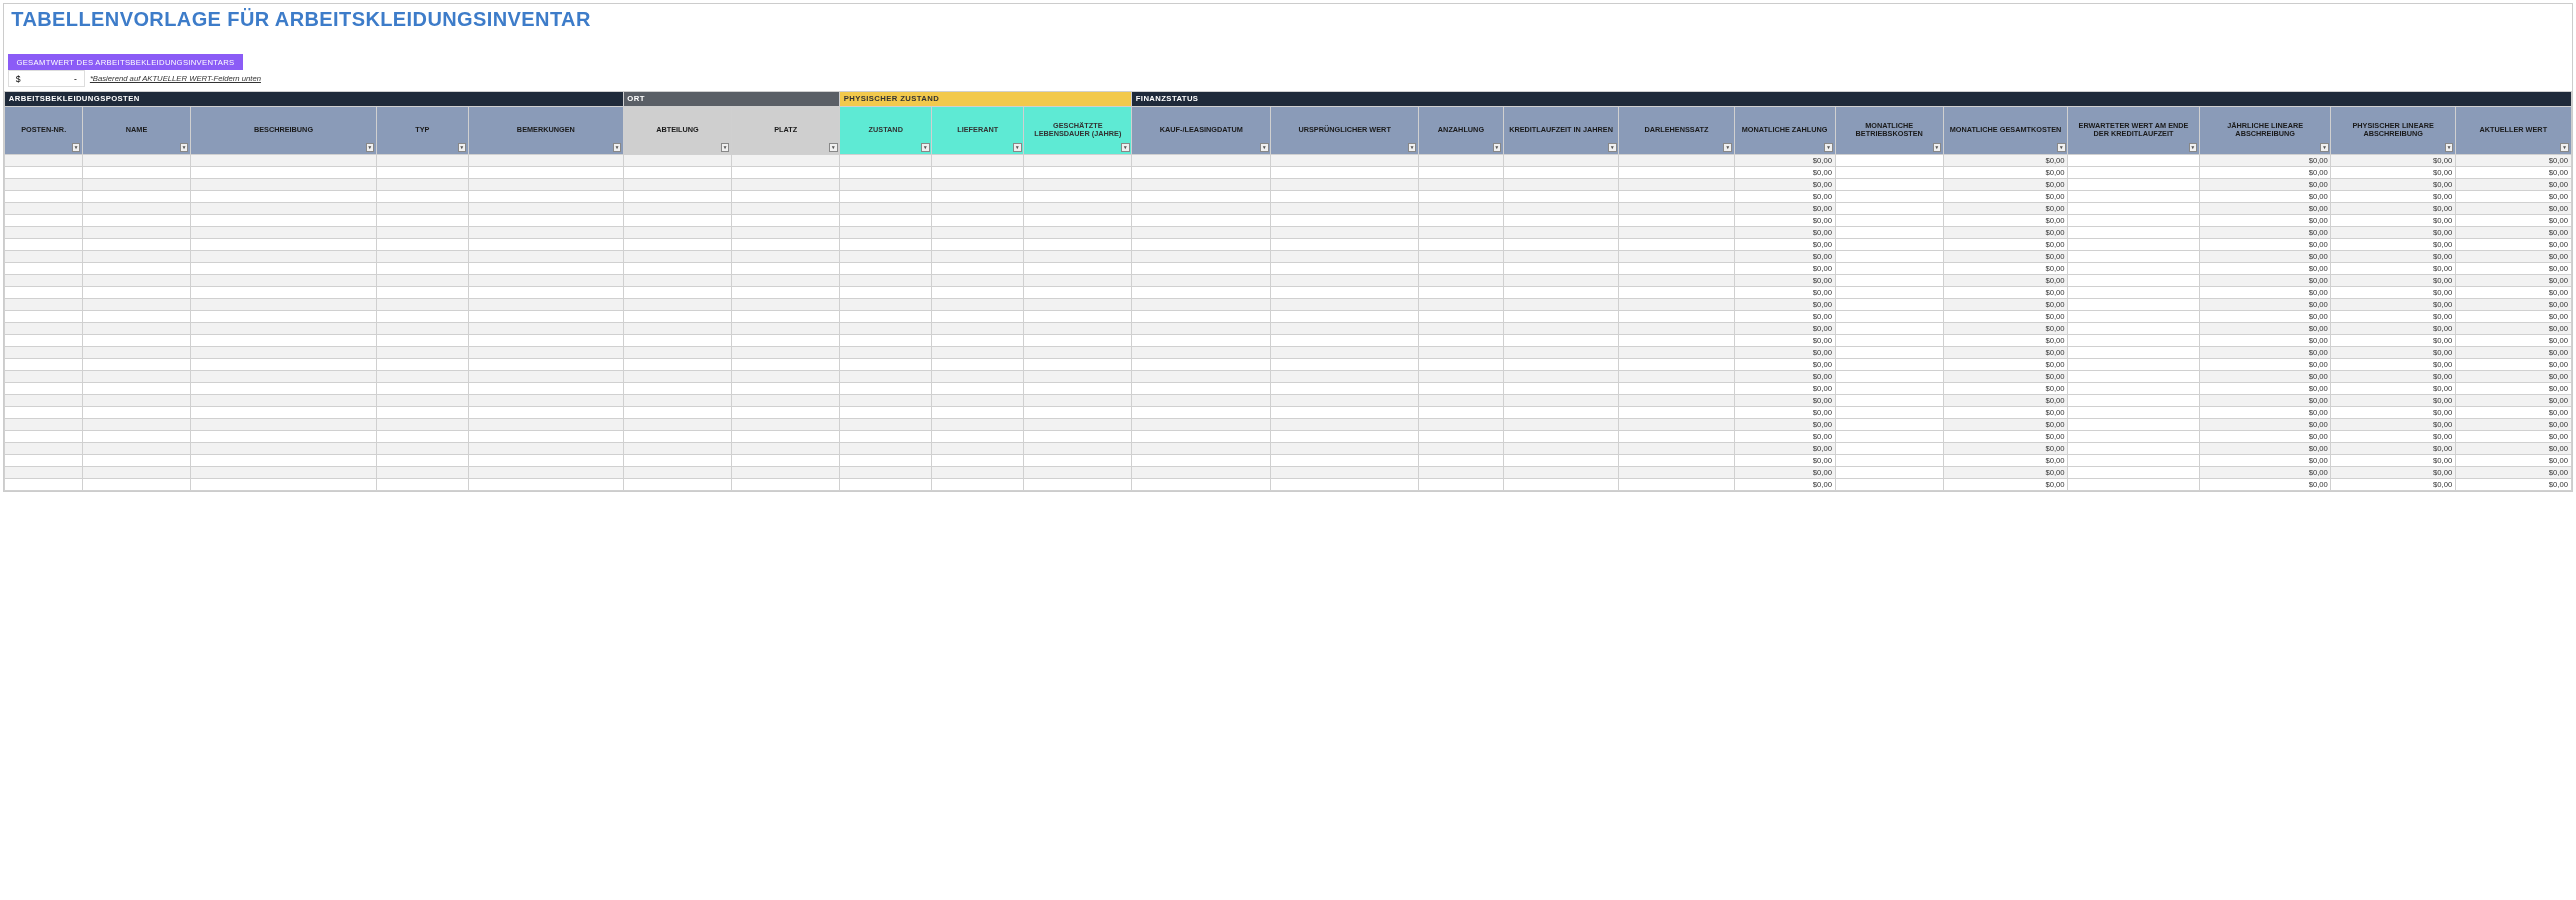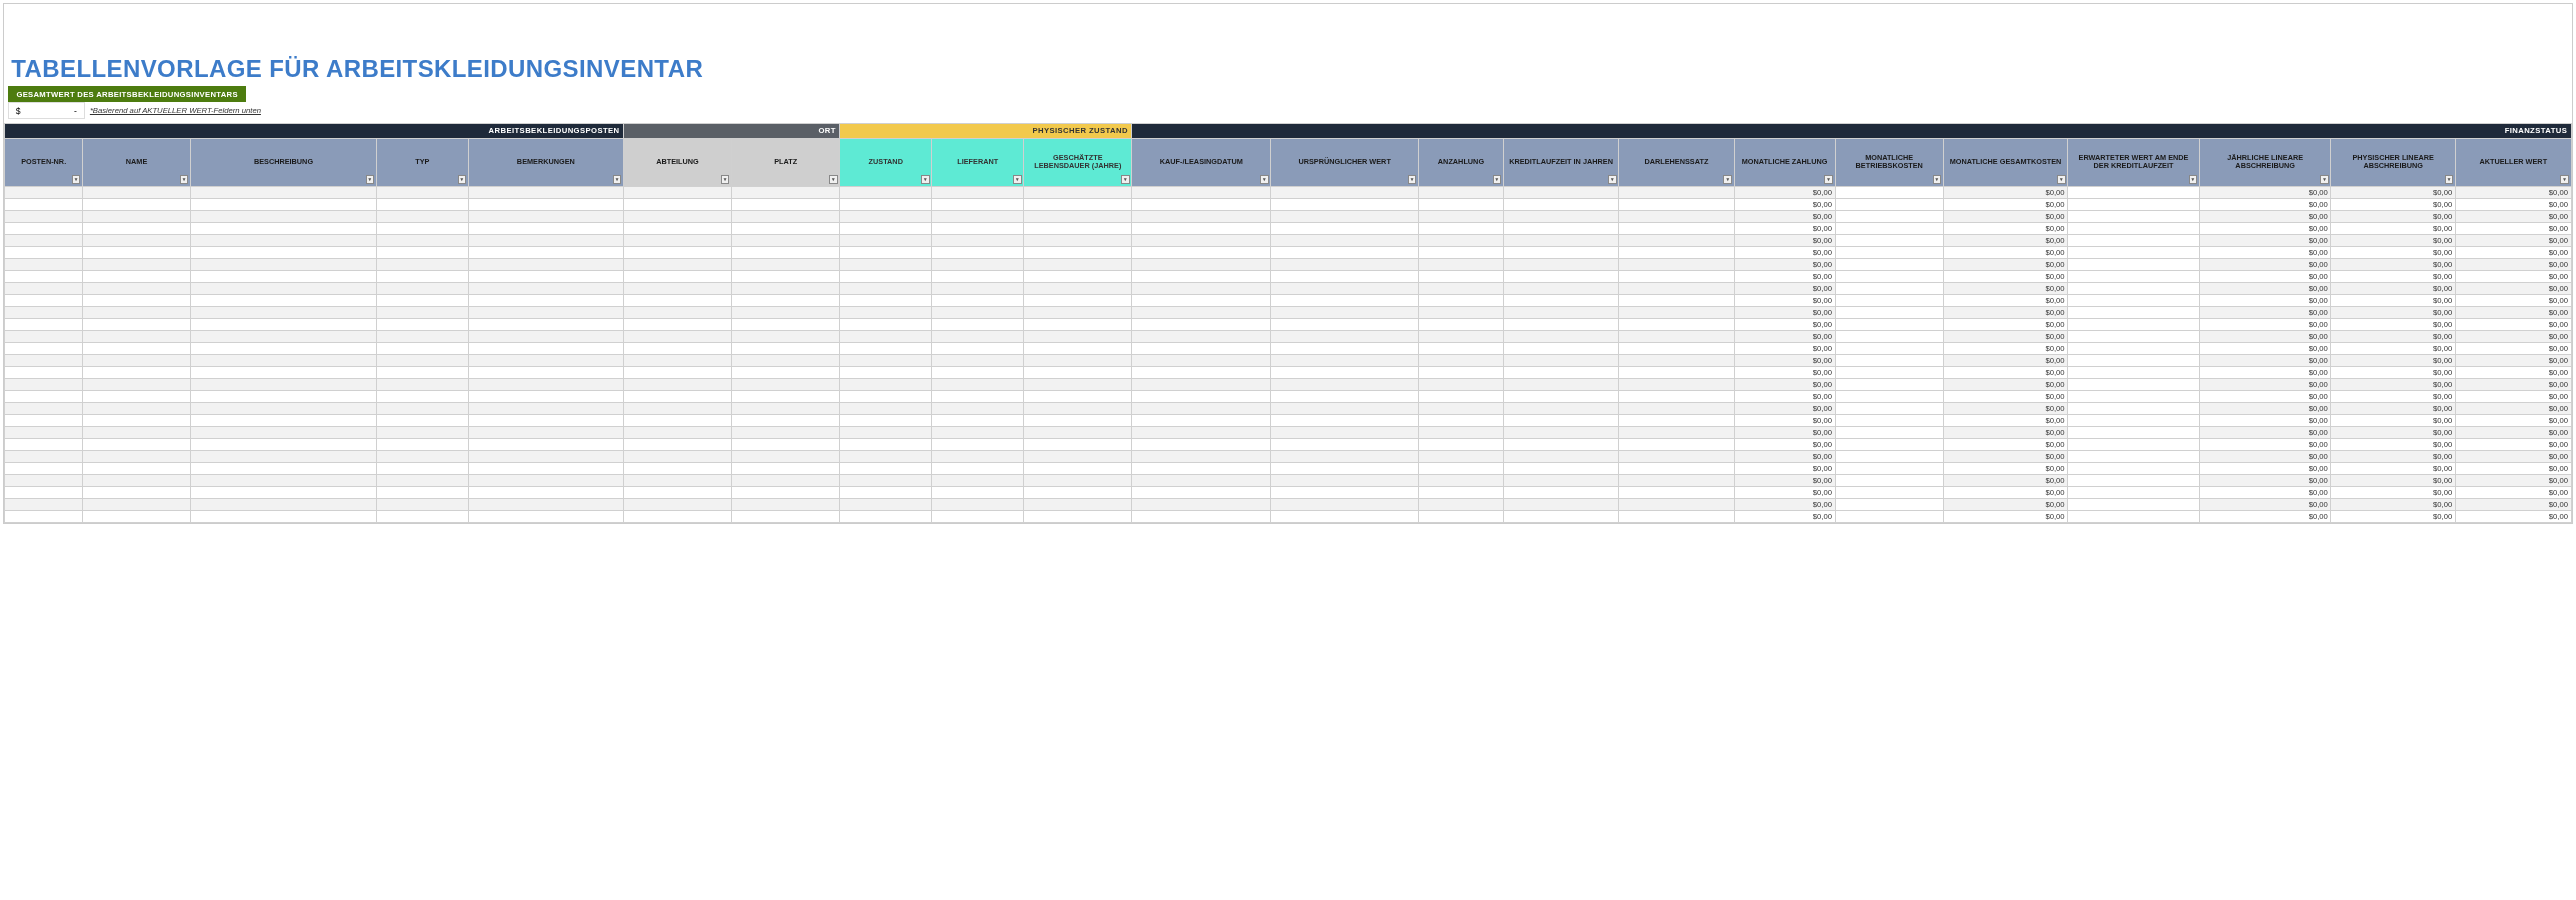--- a/index.html
+++ b/index.html
@@ -1,26 +1,26 @@
 <!DOCTYPE html>
 <html style="font-size:13.7px"><head>
 <meta charset="utf-8">
 <style>
   * { box-sizing: border-box; margin: 0; padding: 0; }
   body { font-family: Arial, sans-serif; background: #fff; font-size: 8.6px; }
   .page { border: 0.9px solid #ccc; margin: 3.4px; }
-  .title { color: #3d7cc9; font-size: 24px; font-weight: bold; letter-spacing: 0.4px; padding: 3.4px 6.9px 1.7px 6.9px; margin-top: 47px; }
+  .title { color: #3d7cc9; font-size: 20px; font-weight: bold; letter-spacing: 0.4px; padding: 3.4px 6.9px 1.7px 6.9px; }
   .summary-row { display: flex; align-items: stretch; margin: 1.7px 0 0 3.4px; }
-  .summary-header { background: #4d7c0f; color: #fff; font-size: 7.7px; font-weight: bold; padding: 3.4px 8.6px; letter-spacing: 0.3px; }
+  .summary-header { background: #8b5cf6; color: #fff; font-size: 7.7px; font-weight: normal; padding: 3.4px 8.6px; letter-spacing: 0.3px; margin-top: 20px; }
   .summary-value-row { display: flex; align-items: center; margin: 0 0 3.4px 3.4px; }
   .summary-value { font-size: 8.6px; padding: 2.6px 6.9px; min-width: 77px; display: flex; justify-content: space-between; border:0.9px solid #ddd; }
   .summary-note { font-size: 7.7px; font-style: italic; color: #333; padding: 2.6px 5.1px; text-decoration: underline; }
   table { border-collapse: collapse; width: 100%; table-layout: fixed; }
   th, td { border: 0.9px solid #d0d0d0; overflow: hidden; white-space: nowrap; }
-  .group-row th { background: #1f2a3a; color: #fff; font-size: 7.7px; font-weight: bold; padding: 2.6px 3.4px; text-align: right; letter-spacing: 0.4px; }
+  .group-row th { background: #1f2a3a; color: #fff; font-size: 7.7px; font-weight: bold; padding: 2.6px 3.4px; text-align: left; letter-spacing: 0.4px; }
   .group-row th.group-loc { background: #5a5f66; }
   .group-row th.group-cond { background: #f2c94c; color: #333; }
   .col-row th { font-size: 7.3px; font-weight: bold; text-align: center; padding: 3.4px 1.7px; position: relative; height: 48px; vertical-align: middle; line-height: 1.15; white-space: normal; }
   .col-row th .filter { position: absolute; right: 1.7px; bottom: 1.7px; width: 8.6px; height: 8.6px; border: 0.9px solid #888; background: #f0f0f0; font-size: 5.1px; line-height: 6.9px; text-align: center; color: #555; }
   .hdr-item { background: #8a9bb8; color: #1a1a1a; }
   .hdr-loc  { background: #cfcfcf; color: #1a1a1a; }
   .hdr-cond { background: #5eead4; color: #333; }
   .hdr-fin  { background: #8a9bb8; color: #1a1a1a; }
   tbody td { height: 12px; font-size: 7.7px; padding: 0 2.6px; text-align: right; color: #333; }
   tbody tr:nth-child(odd) td { background: #f2f2f2; }

